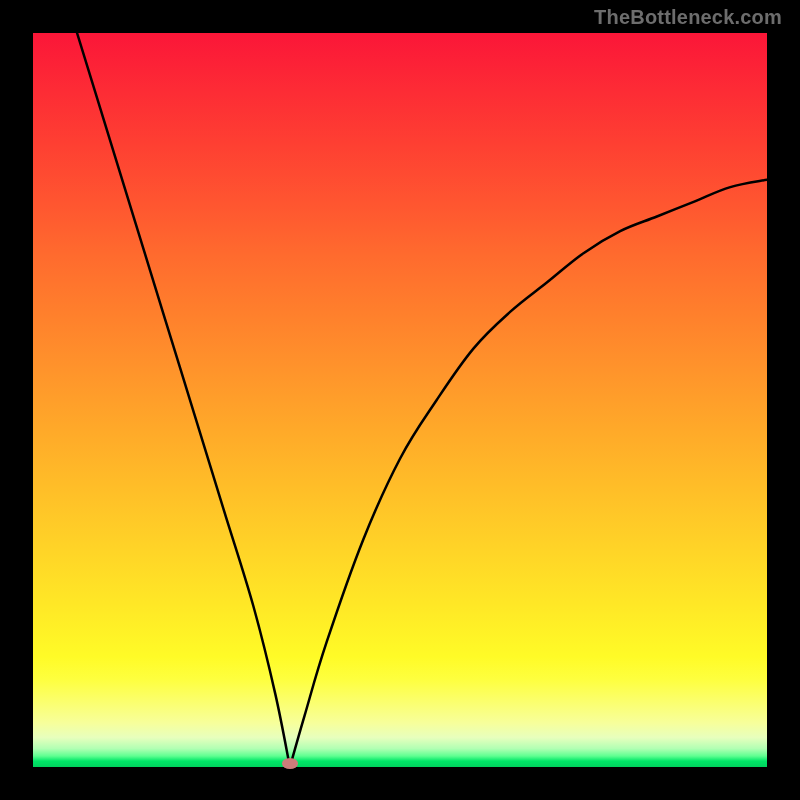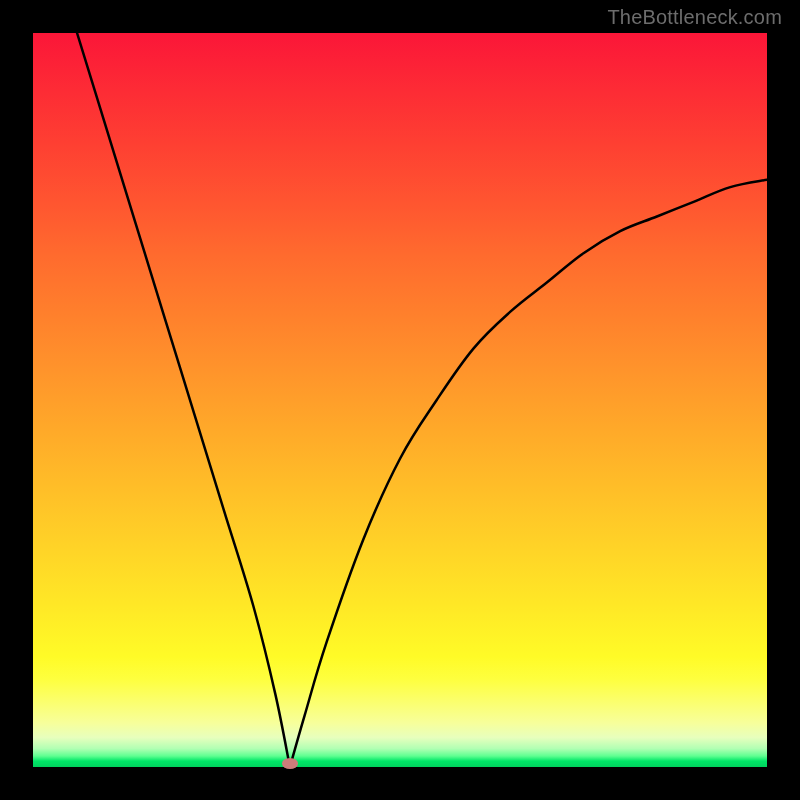--- a/index.html
+++ b/index.html
@@ -46,21 +46,21 @@
       #5fff91 98.5%,
       #00e667 99.2%,
       #00d35e 100%);
   }
   .watermark {
     position: absolute;
     top: 6px;
     right: 18px;
     color: #6d6d6d;
     font-size: 20px;
-    font-weight: 400;
+    font-weight: 700;
     letter-spacing: 0.2px;
     z-index: 10;
     text-align: right;
   }
   .curve-svg {
     position: absolute;
     top: 33px;
     left: 33px;
     width: 734px;
     height: 734px;

